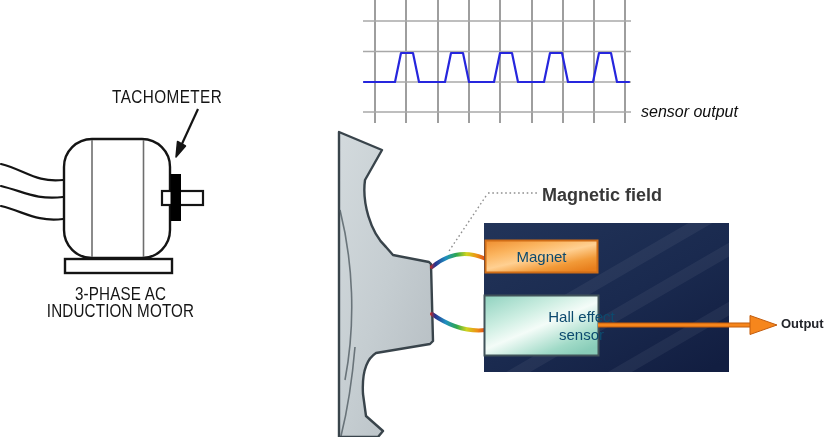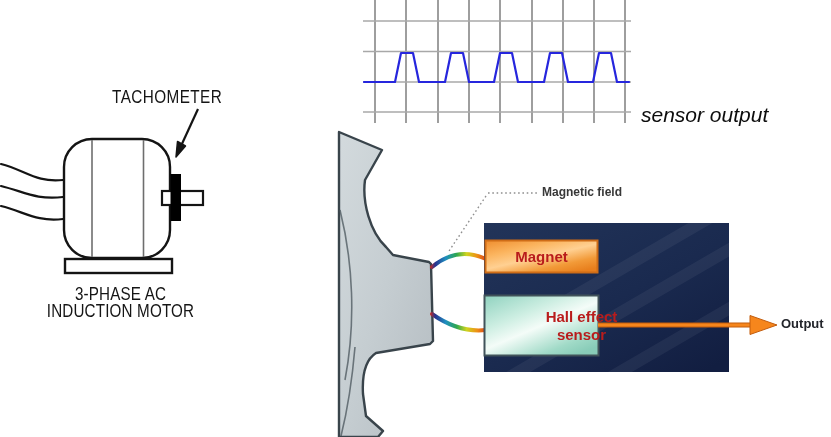--- a/index.html
+++ b/index.html
@@ -15,31 +15,31 @@
     left:112px;top:87px;font-size:18px;font-weight:500;
     transform:scaleX(.85);transform-origin:left top;letter-spacing:.5px;
   }
   .motor-caption{
     left:13px;top:285px;width:215px;text-align:center;
     font-size:19px;line-height:17px;font-weight:500;
     transform:scaleX(.8);transform-origin:center top;letter-spacing:.2px;
     position:absolute;color:#151515;
   }
   .sensor-output{
-    left:641px;top:103px;font-size:21px;font-style:italic;color:#0d0d0d;
+    left:641px;top:103px;font-size:16px;font-style:italic;color:#0d0d0d;
   }
   .magfield{
-    left:542px;top:185px;font-size:12px;font-weight:bold;color:#383838;
+    left:542px;top:185px;font-size:18px;font-weight:bold;color:#383838;
   }
   .output-lbl{
     left:781px;top:316px;font-size:13px;font-weight:bold;color:#23252b;
   }
   .boxtext{
     position:absolute;display:flex;align-items:center;justify-content:center;
-    text-align:center;font-weight:bold;color:#b91c1c;z-index:5;
+    text-align:center;font-weight:normal;color:#0c4a6e;z-index:5;
   }
   .magnet-text{left:485px;top:240px;width:113px;height:33px;font-size:15px;}
   .hall-text{left:484px;top:295px;width:115px;height:61px;font-size:15px;line-height:18px;padding-left:40px;}
   .hall-text span{display:inline-block;width:92px;white-space:normal;}
 </style>
 </head>
 <body>
 
 <div id="stage">
 

